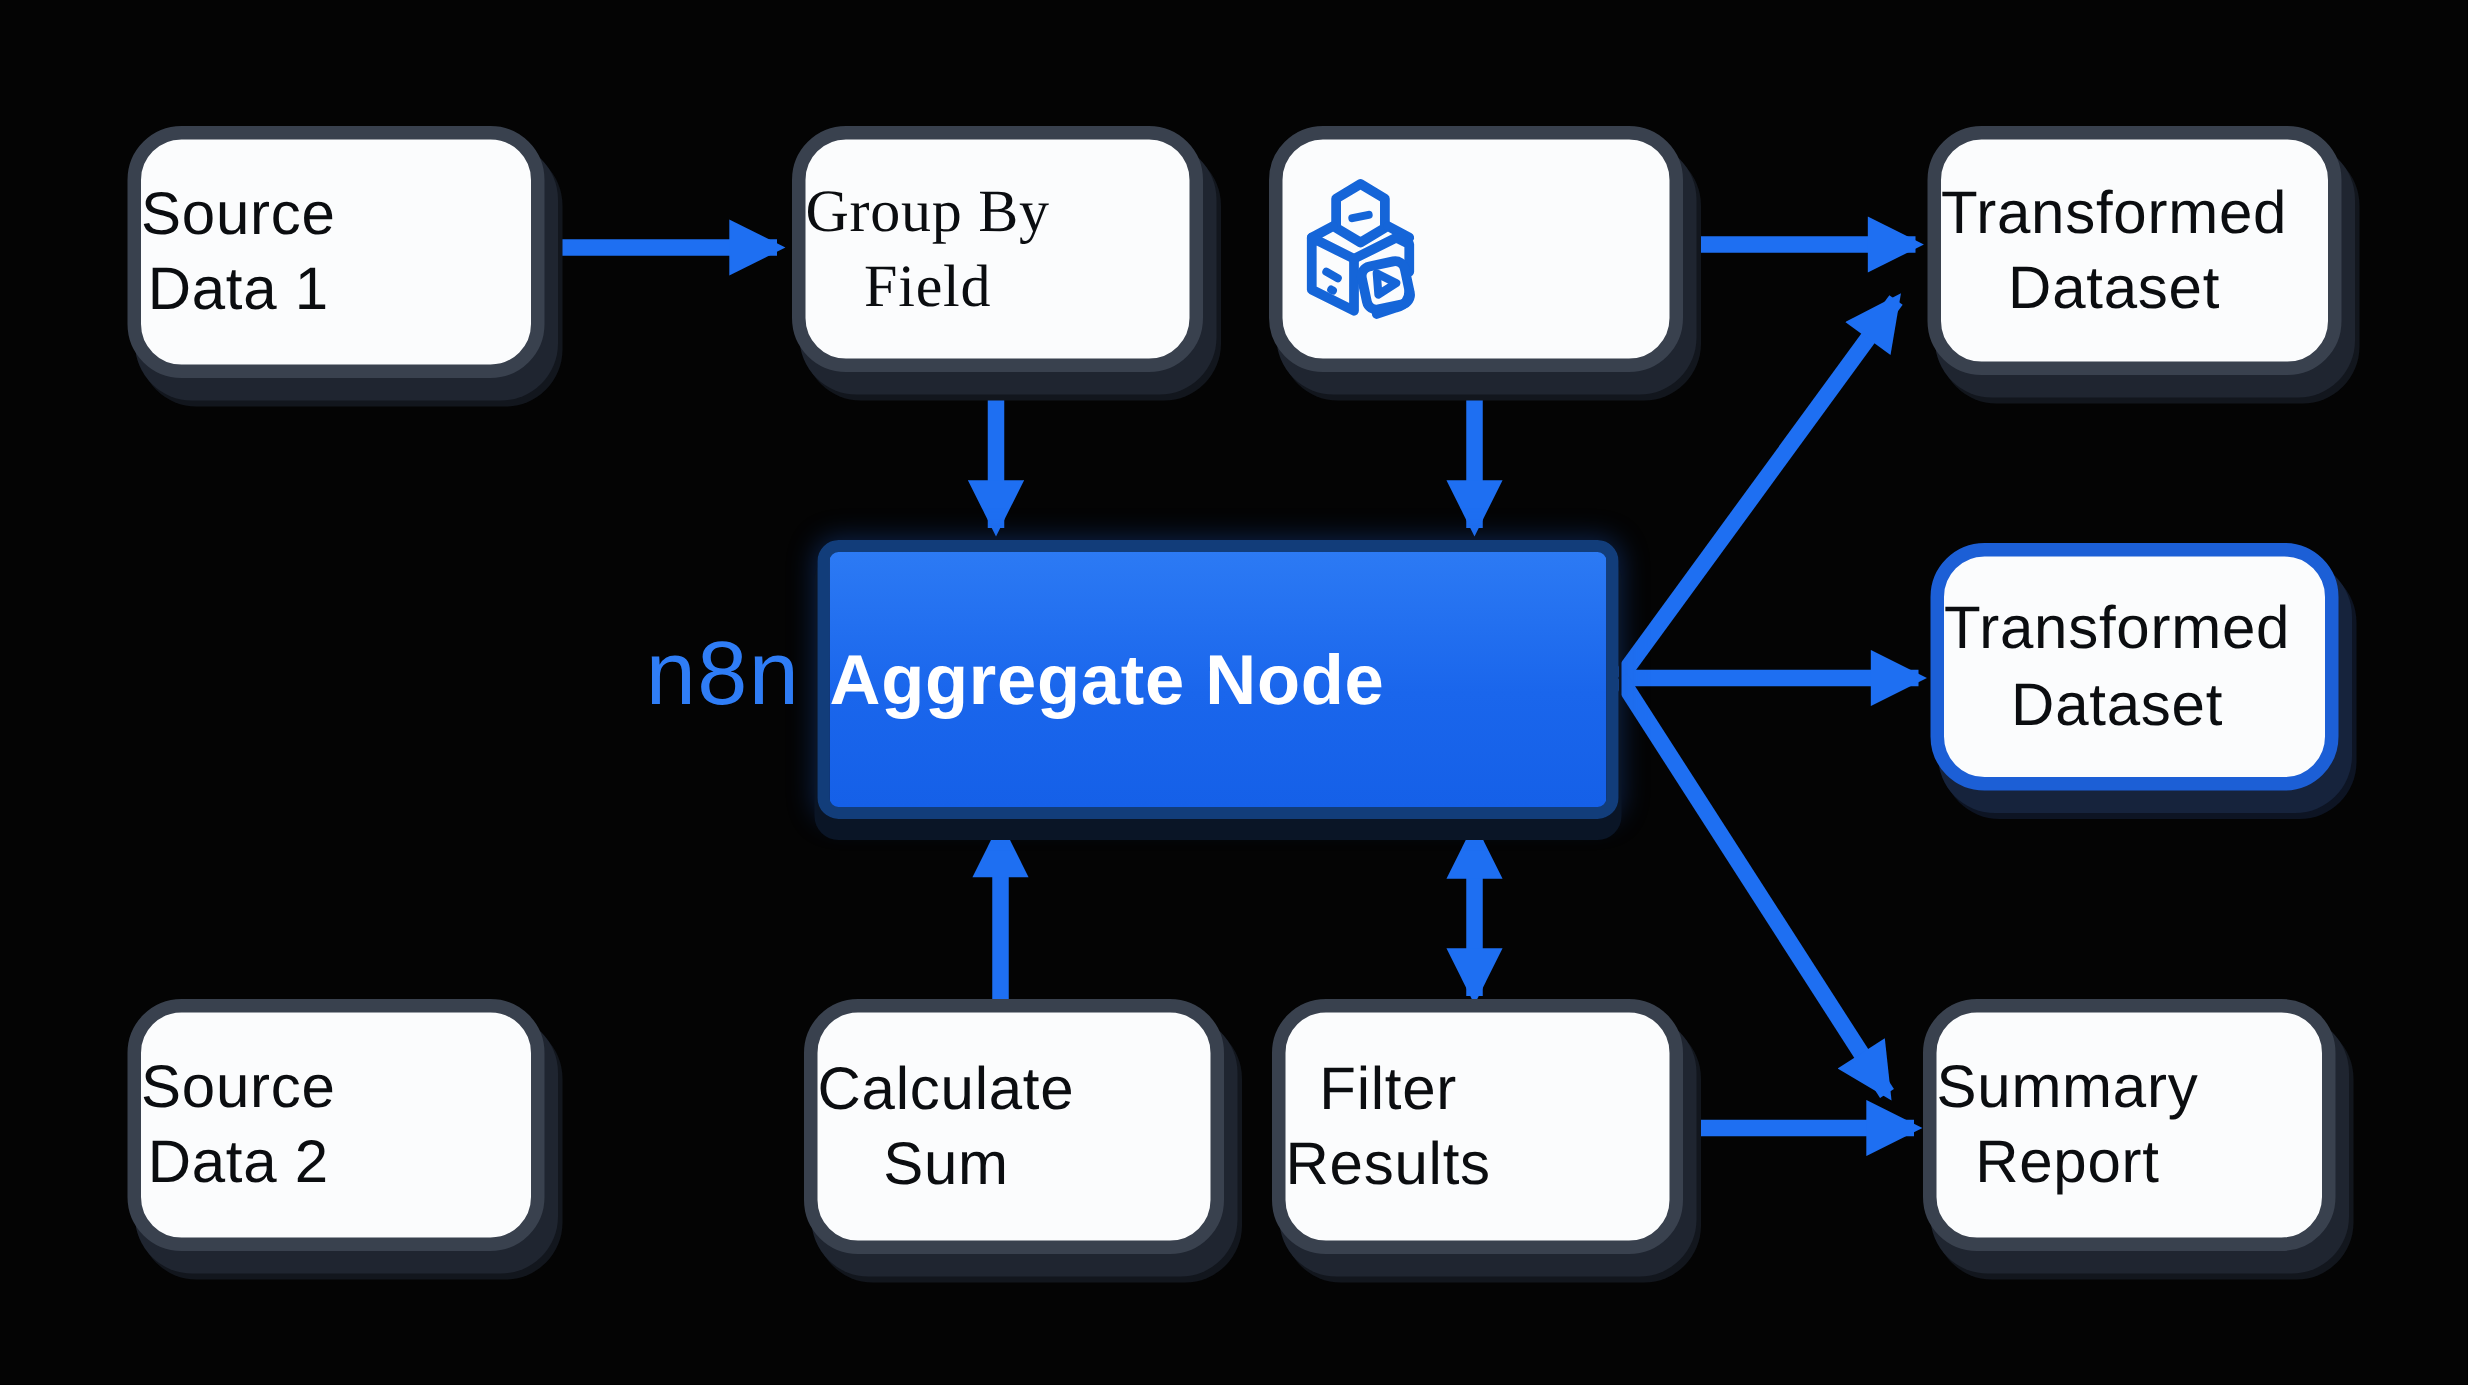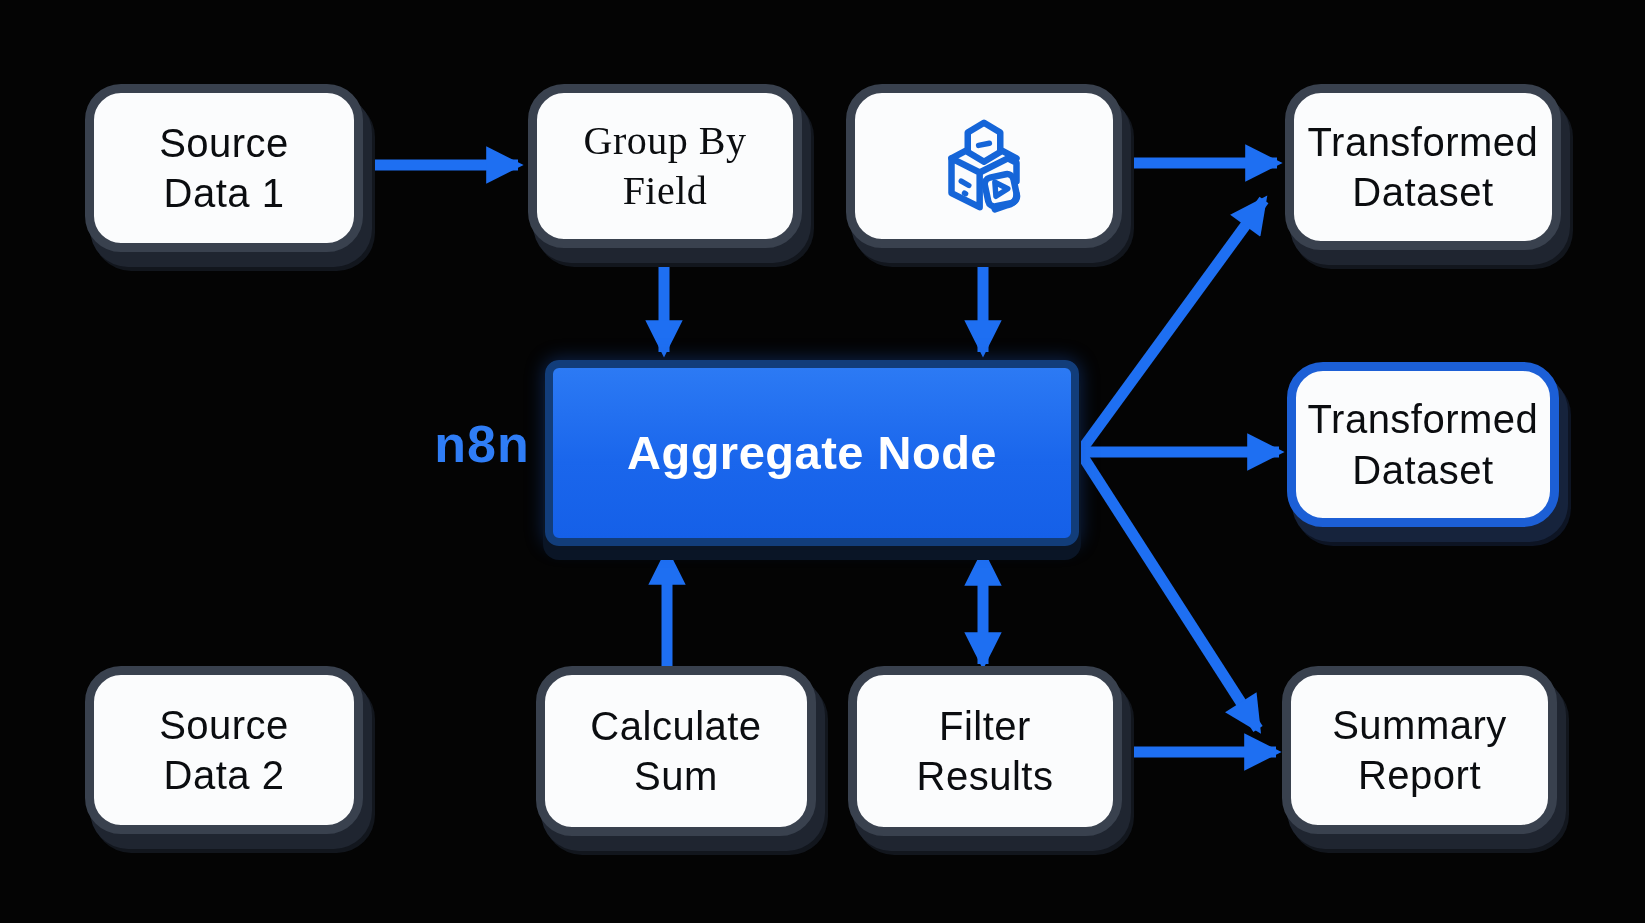--- a/index.html
+++ b/index.html
@@ -15,21 +15,20 @@
     position: absolute;
     left: 0; top: 0;
     width: 1645px; height: 923px;
     pointer-events: none;
   }
   .node {
     position: absolute;
     box-sizing: border-box;
     display: flex;
     align-items: center;
-    justify-content: center;
     text-align: center;
     border-radius: 36px;
     background: #fbfcfd;
     border: 9px solid #39414e;
     box-shadow: 7px 13px 0 2px #1f2530, 10px 17px 0 2px #12161d;
     color: #0b0d10;
     font-size: 40px;
     font-weight: 500;
     line-height: 1.26;
     letter-spacing: 0.5px;
@@ -58,22 +57,22 @@
   #n-sd2     { left:  85px; top: 666px; width: 278px; height: 168px; }
   #n-calc    { left: 522px; top: 666px; width: 280px; height: 170px; margin-left: 14px; }
   #n-filter  { left: 848px; top: 666px; width: 274px; height: 170px; }
   #n-summary { left:1282px; top: 666px; width: 275px; height: 168px; }
   .brand {
     position: absolute;
     left: 402px; top: 414px;
     width: 160px;
     text-align: center;
     color: #2f7df6;
-    font-size: 52px;
-    font-weight: bold;
+    font-size: 60px;
+    font-weight: normal;
     letter-spacing: 1px;
   }
   .cube-icon { display: block; }
 </style>
 </head>
 <body>
 
 <div class="stage">
 
   <svg class="edges" width="1645" height="923" viewBox="0 0 1645 923">

